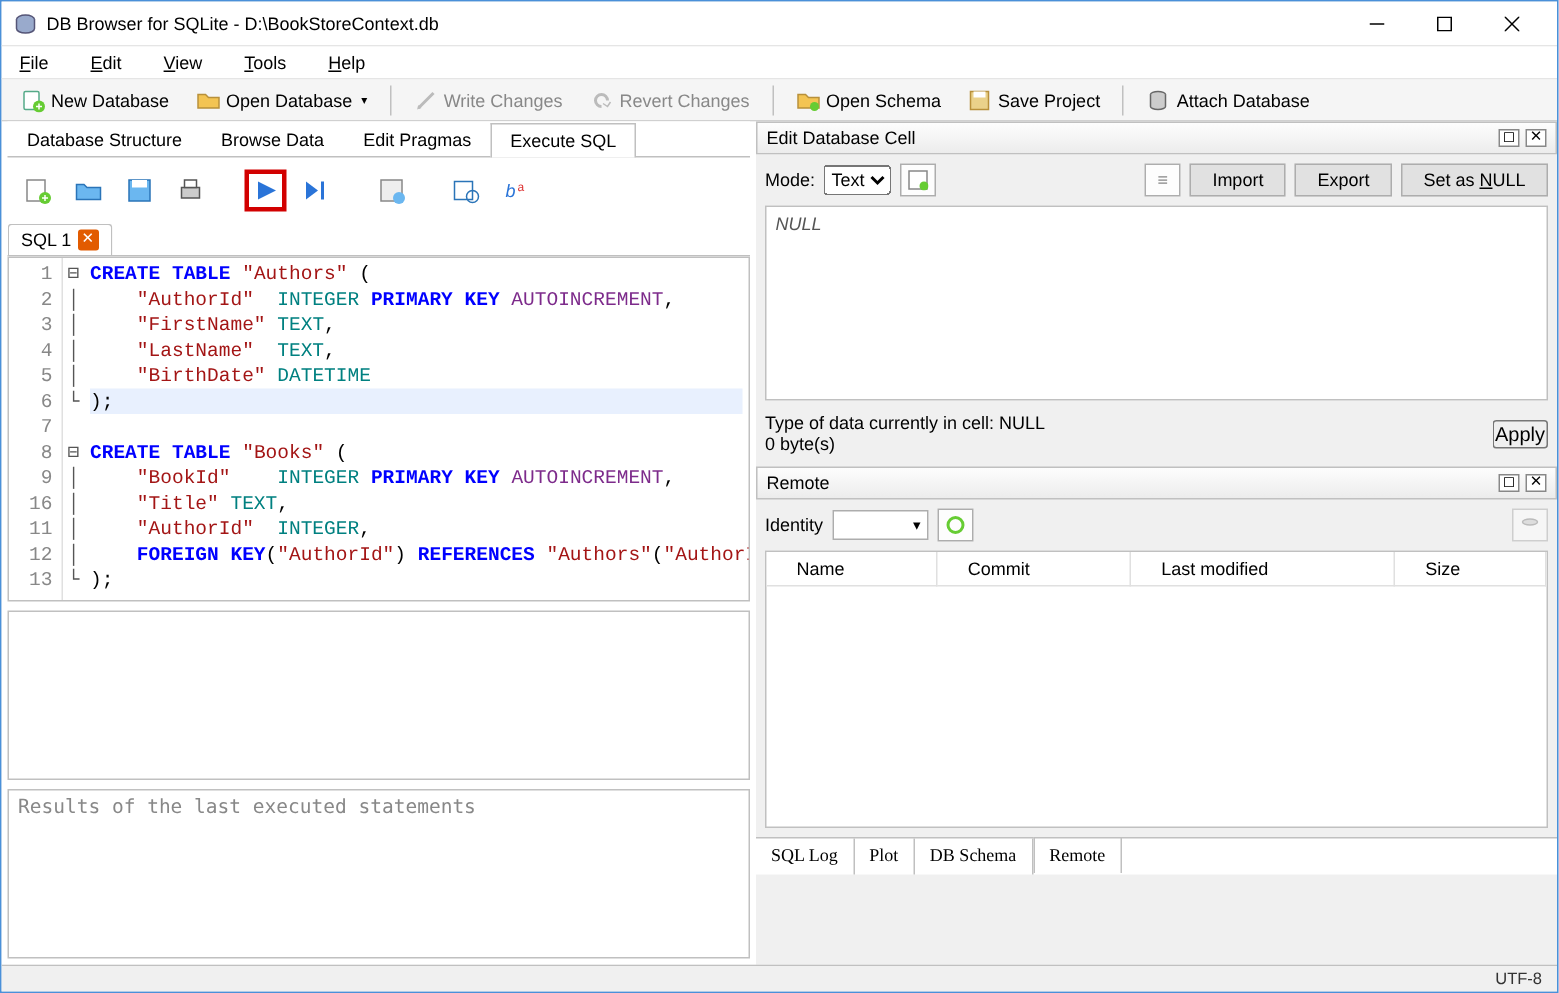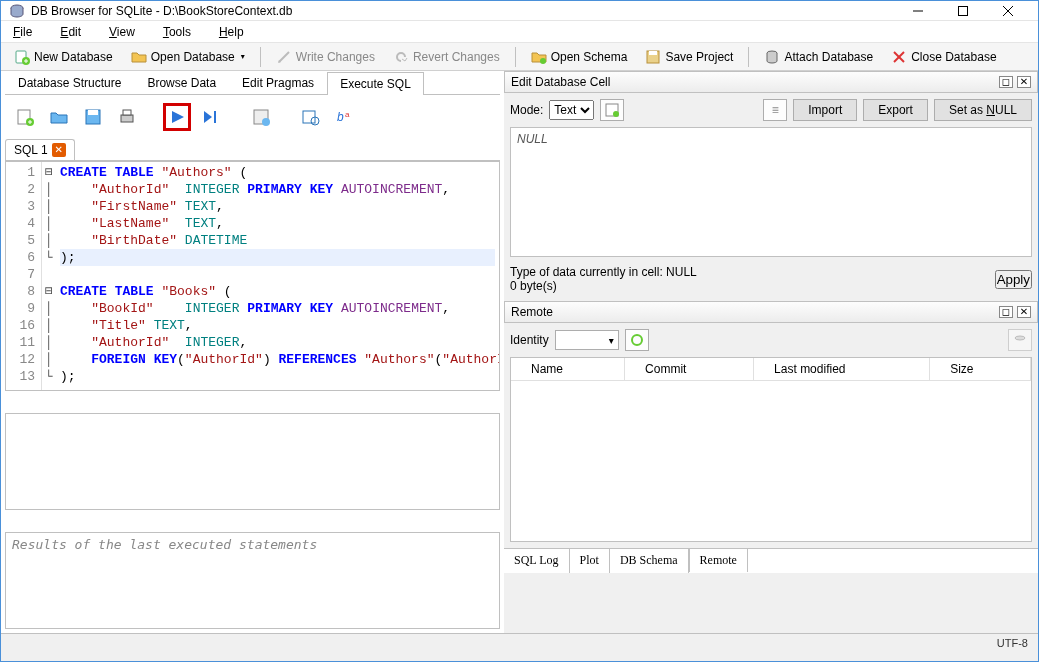--- a/index.html
+++ b/index.html
@@ -1,17 +1,17 @@
 <!DOCTYPE html>
 <html><head>
 <meta charset="utf-8">
 <style>
 * { box-sizing: border-box; margin: 0; padding: 0; }
 body { font-family: "Segoe UI", Tahoma, sans-serif; font-size: 12px; color: #000; background: #f0f0f0; width: 1039px; height: 662px; overflow: hidden; border: 1px solid #4a90d9; }
-.titlebar { height: 20px; background: #fff; display: flex; align-items: center; padding: 0 8px; border-bottom: 1px solid #e5e5e5; }
+.titlebar { height: 30px; background: #fff; display: flex; align-items: center; padding: 0 8px; border-bottom: 1px solid #e5e5e5; }
 .titlebar .app-icon { width: 16px; height: 16px; margin-right: 6px; }
 .titlebar .title { flex: 1; font-size: 12px; }
 .titlebar .win-controls { display: flex; gap: 0; }
 .titlebar .win-btn { width: 45px; height: 28px; display: flex; align-items: center; justify-content: center; font-family: inherit; font-size: 14px; cursor: default; }
 .menubar { height: 22px; background: #fff; display: flex; align-items: center; padding: 0 4px; gap: 12px; border-bottom: 1px solid #e5e5e5; }
 .menubar .menu-item { padding: 2px 8px; cursor: default; }
 .menubar .menu-item u { text-decoration: underline; }
 .toolbar { height: 28px; background: #f5f5f5; display: flex; align-items: center; padding: 2px 6px; gap: 4px; border-bottom: 1px solid #d0d0d0; }
 .toolbar .tb-btn { display: flex; align-items: center; gap: 4px; padding: 3px 6px; border: 1px solid transparent; cursor: default; border-radius: 2px; }
 .toolbar .tb-btn.disabled { color: #888; }
@@ -33,21 +33,21 @@
 .sql-tab .close { width: 14px; height: 14px; background: #e25b00; display: flex; align-items: center; justify-content: center; color: #fff; font-size: 10px; border-radius: 2px; line-height: 1; }
 .editor-wrap { border: 1px solid #c0c0c0; display: flex; height: 230px; background: #fff; font-family: Consolas, "Courier New", monospace; font-size: 13px; }
 .gutter { width: 36px; text-align: right; padding: 2px 6px 2px 2px; color: #888; background: #fff; border-right: 1px solid #e0e0e0; line-height: 17px; }
 .fold-gutter { width: 14px; padding: 2px 0; text-align: center; line-height: 17px; color: #555; }
 .code { flex: 1; padding: 2px 4px; white-space: pre; line-height: 17px; overflow: hidden; }
 .code .kw { color: #0000ff; font-weight: bold; }
 .code .str { color: #a31515; }
 .code .id { color: #7d2b8b; }
 .code .type { color: #008080; }
 .code-line.hl { background: #e8f0fe; }
-.output-pane, .results-pane { border: 1px solid #c0c0c0; background: #fff; margin-top: 22px; padding: 4px 6px; font-family: Consolas, monospace; font-size: 13px; color: #888; flex: 1; min-height: 70px; font-style: italic; }
+.output-pane, .results-pane { border: 1px solid #c0c0c0; background: #fff; margin-top: 6px; padding: 4px 6px; font-family: Consolas, monospace; font-size: 13px; color: #888; flex: 1; min-height: 70px; }
 .panel-header { background: linear-gradient(#fdfdfd,#ececec); border: 1px solid #c0c0c0; padding: 3px 6px; display: flex; align-items: center; justify-content: space-between; font-size: 12px; }
 .panel-header .ctrls { display: flex; gap: 4px; }
 .panel-header .ico { width: 14px; height: 12px; display: inline-flex; align-items: center; justify-content: center; font-size: 10px; cursor: default; border: 1px solid #888; background: #fff; line-height: 1; }
 .panel-body { background: #f0f0f0; padding: 6px; }
 .cell-toolbar { display: flex; align-items: center; gap: 6px; margin-bottom: 6px; }
 .cell-toolbar label { font-size: 12px; }
 .cell-toolbar select { font-size: 12px; height: 20px; }
 .cell-toolbar .pill-btn { height: 22px; padding: 0 14px; border: 1px solid #adadad; background: #e1e1e1; font-size: 12px; cursor: default; }
 .cell-toolbar .pill-btn.disabled { color: #000000; }
 .cell-text { width: 100%; height: 130px; border: 1px solid #c0c0c0; background: #fff; padding: 4px 6px; font-style: italic; color: #555; margin-bottom: 8px; }
@@ -164,29 +164,20 @@
   <div class="sep"></div>
   <div class="tb-btn">
     <span class="tb-icon">
         <svg width="16" height="16">
           <ellipse cx="8" cy="4" rx="5" ry="2" fill="#ccc" stroke="#666"></ellipse>
           <path d="M3 4v8c0 1 2 2 5 2s5-1 5-2V4" fill="#ccc" stroke="#666"></path>
         </svg>
       </span>
     <span>Attach Database</span>
   </div>
-  <div class="tb-btn">
-    <span class="tb-icon">
-        <svg width="16" height="16">
-          <line x1="3" y1="3" x2="13" y2="13" stroke="#d33" stroke-width="2"></line>
-          <line x1="13" y1="3" x2="3" y2="13" stroke="#d33" stroke-width="2"></line>
-        </svg>
-      </span>
-    <span>Close Database</span>
-  </div>
 </div>
 
 <div class="main">
 
   <div class="left-pane">
     <div class="tabbar">
       <div class="tab">Database Structure</div>
       <div class="tab">Browse Data</div>
       <div class="tab">Edit Pragmas</div>
       <div class="tab active">Execute SQL</div>

